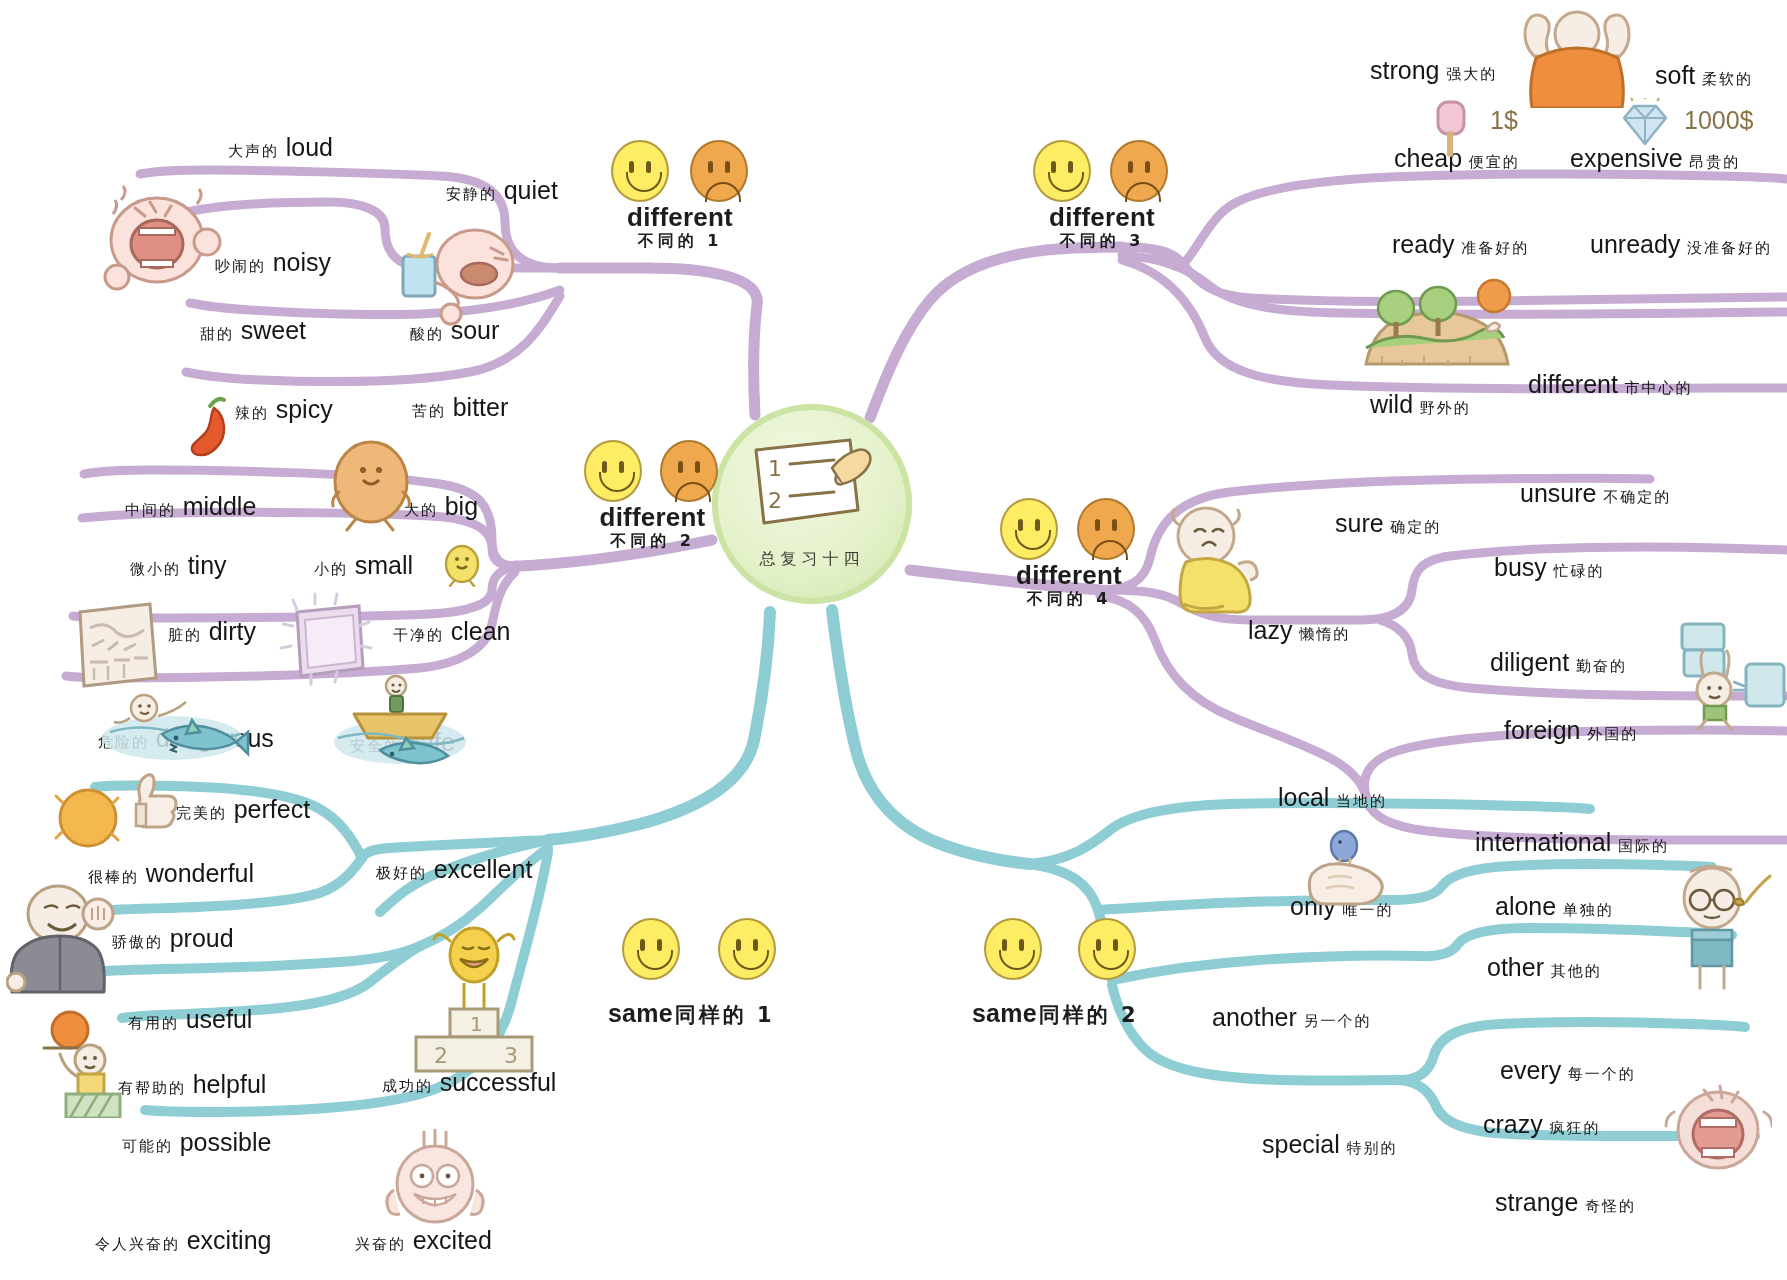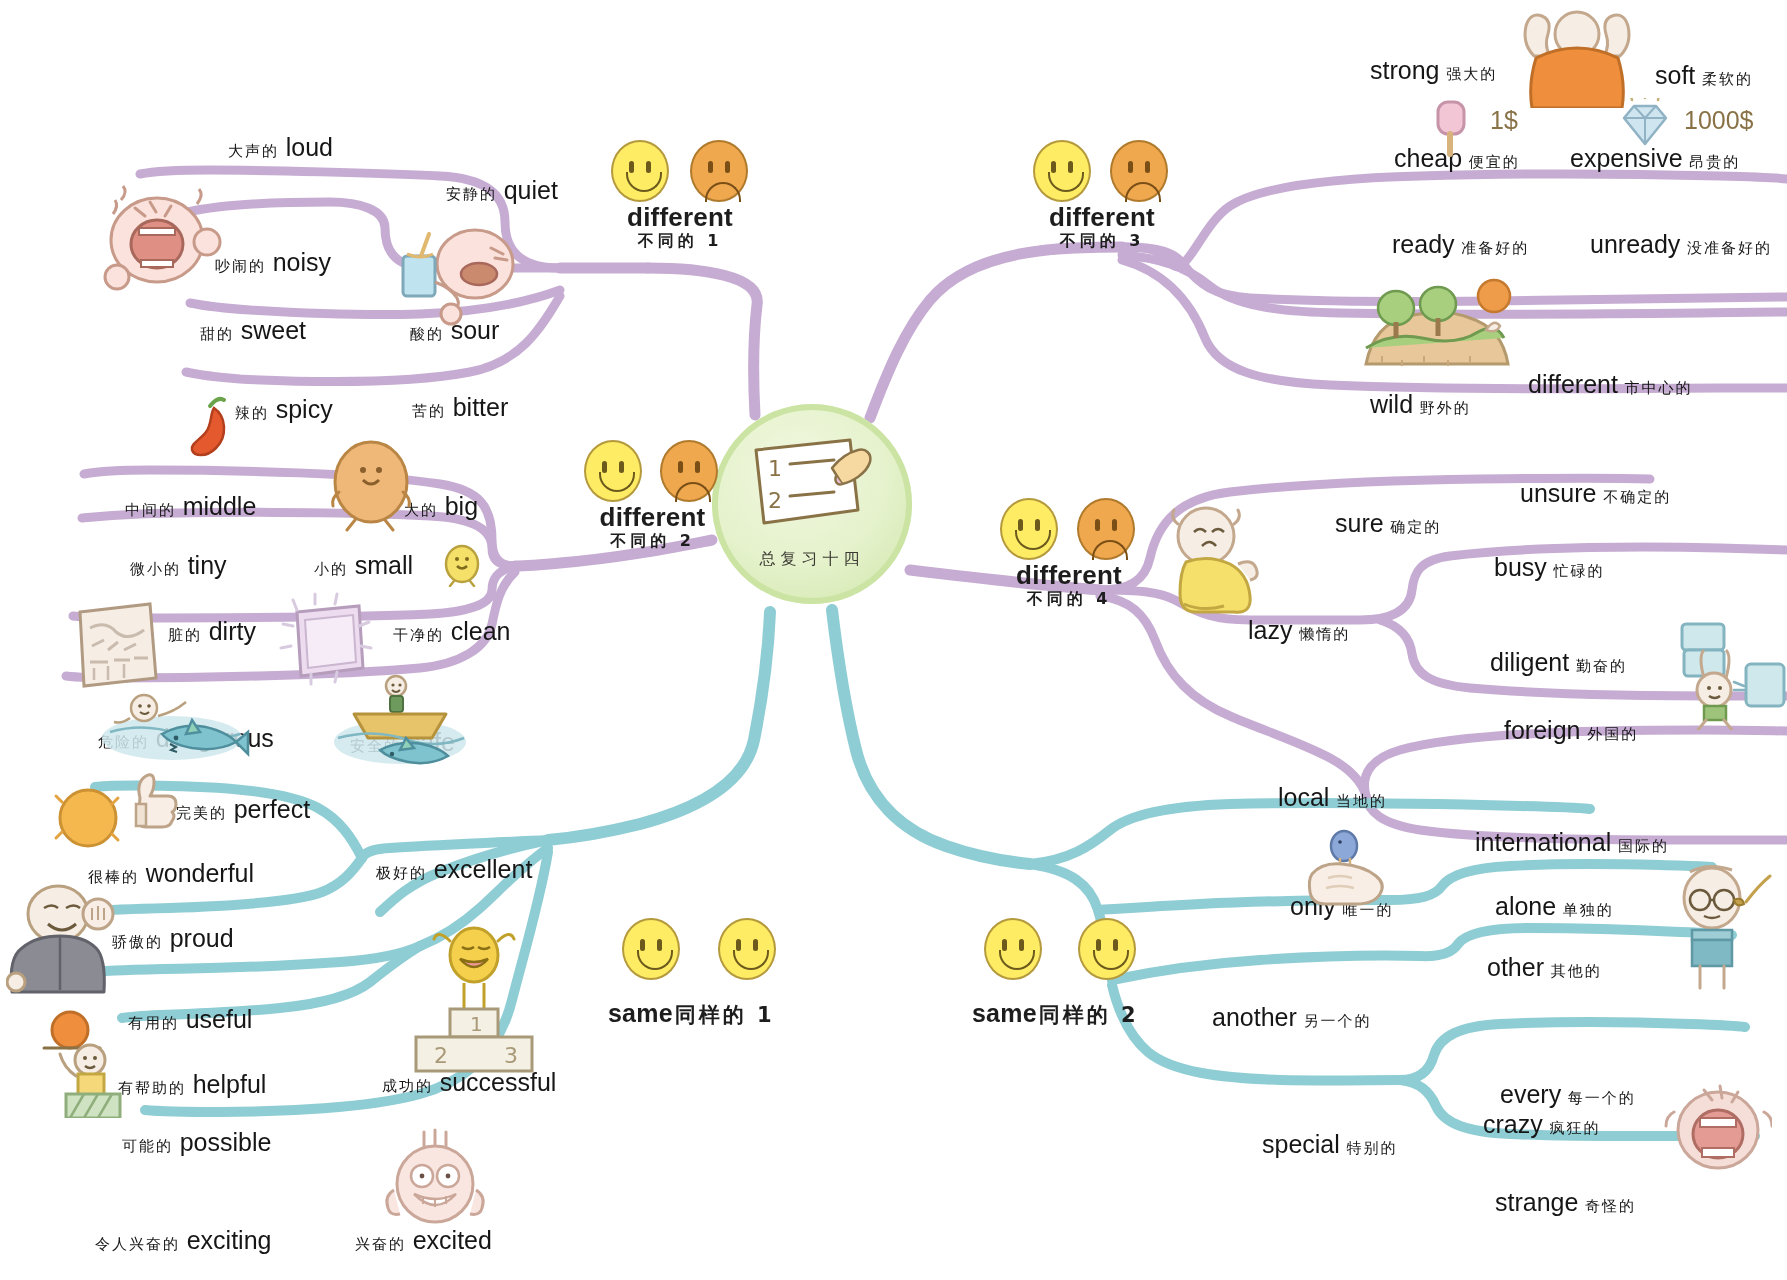--- a/index.html
+++ b/index.html
@@ -308,21 +308,21 @@
   <div class="word" style="left:1494px;top:555px;"><span class="en">busy</span> <span class="cn">忙碌的</span></div>
   <div class="word" style="left:1490px;top:650px;"><span class="en">diligent</span> <span class="cn">勤奋的</span></div>
   <div class="word" style="left:1504px;top:718px;"><span class="en">foreign</span> <span class="cn">外国的</span></div>
   <div class="word" style="left:1278px;top:785px;"><span class="en">local</span> <span class="cn">当地的</span></div>
   <div class="word" style="left:1475px;top:830px;"><span class="en">international</span> <span class="cn">国际的</span></div>
 
   <div class="word" style="left:1290px;top:894px;"><span class="en">only</span> <span class="cn">唯一的</span></div>
   <div class="word" style="left:1495px;top:894px;"><span class="en">alone</span> <span class="cn">单独的</span></div>
   <div class="word" style="left:1487px;top:955px;"><span class="en">other</span> <span class="cn">其他的</span></div>
   <div class="word" style="left:1212px;top:1005px;"><span class="en">another</span> <span class="cn">另一个的</span></div>
-  <div class="word" style="left:1500px;top:1058px;margin-top:24px;"><span class="en">every</span> <span class="cn">每一个的</span></div>
+  <div class="word" style="left:1500px;top:1058px;"><span class="en">every</span> <span class="cn">每一个的</span></div>
   <div class="word" style="left:1262px;top:1132px;"><span class="en">special</span> <span class="cn">特别的</span></div>
   <div class="word" style="left:1483px;top:1112px;"><span class="en">crazy</span> <span class="cn">疯狂的</span></div>
   <div class="word" style="left:1495px;top:1190px;"><span class="en">strange</span> <span class="cn">奇怪的</span></div>
 
   <div class="doodle" style="left:95px;top:182px;width:130px;height:115px;">
     <svg viewBox="0 0 130 115">
       <ellipse cx="62" cy="58" rx="46" ry="42" fill="#fbe2dc" stroke="#c79a8a" stroke-width="3"></ellipse>
       <ellipse cx="62" cy="62" rx="26" ry="24" fill="#e08f84" stroke="#a8685c" stroke-width="3"></ellipse>
       <path d="M44,46 h36 v7 h-36 z" fill="#fff" stroke="#a8685c" stroke-width="2"></path>
       <path d="M46,78 h32 v7 h-32 z" fill="#fff" stroke="#a8685c" stroke-width="2"></path>

